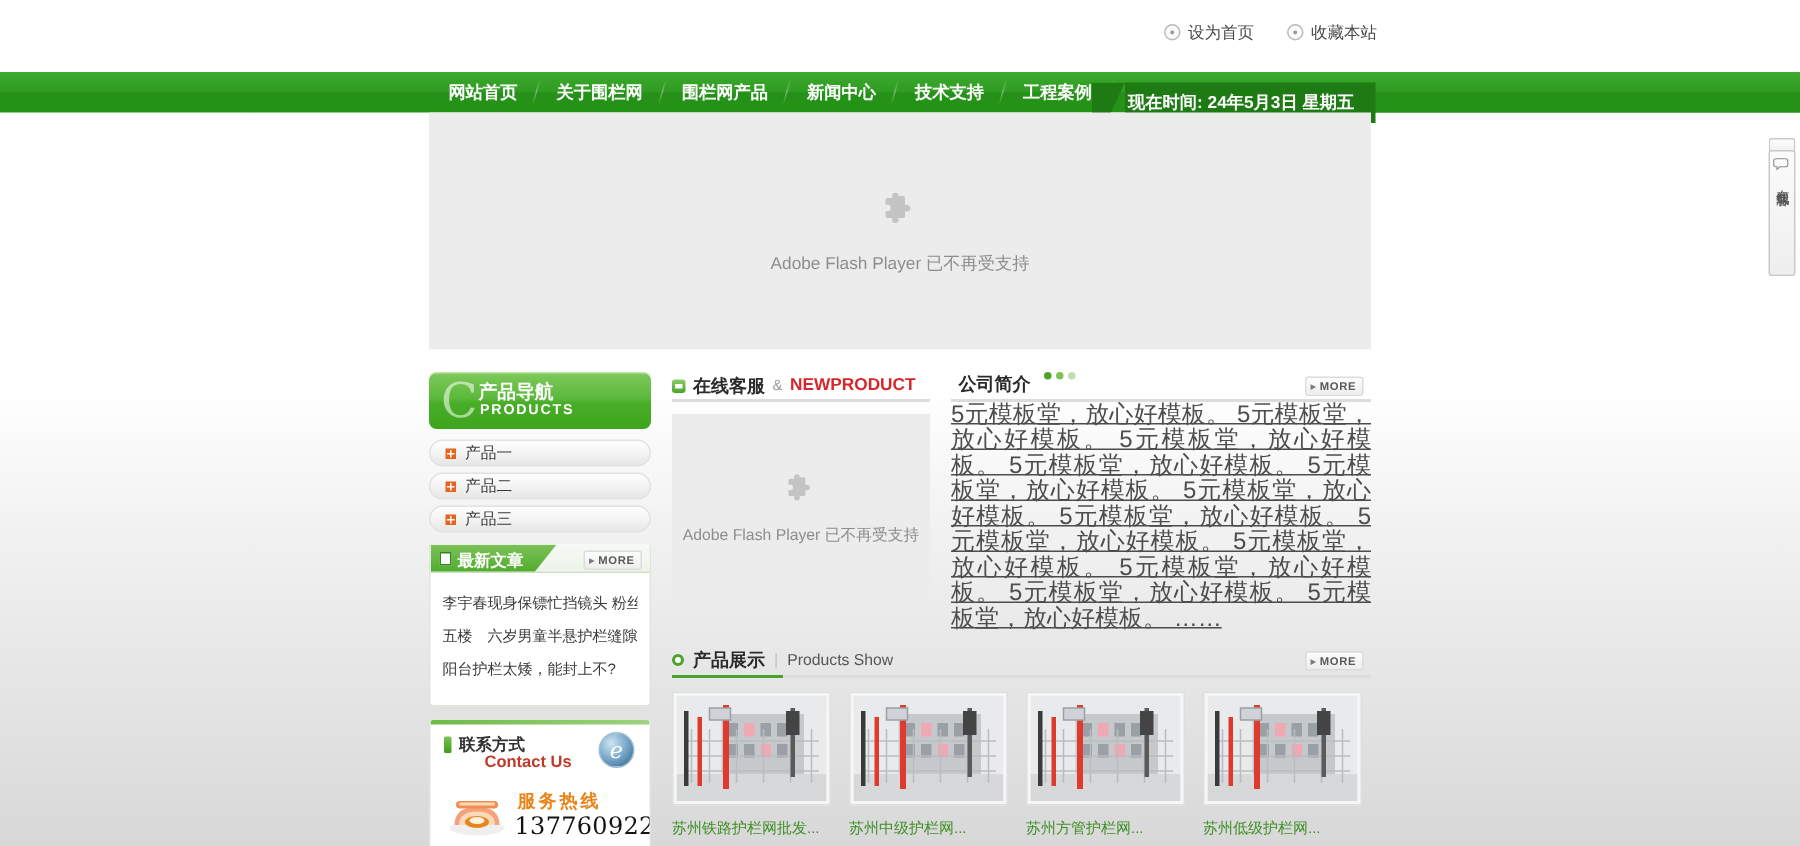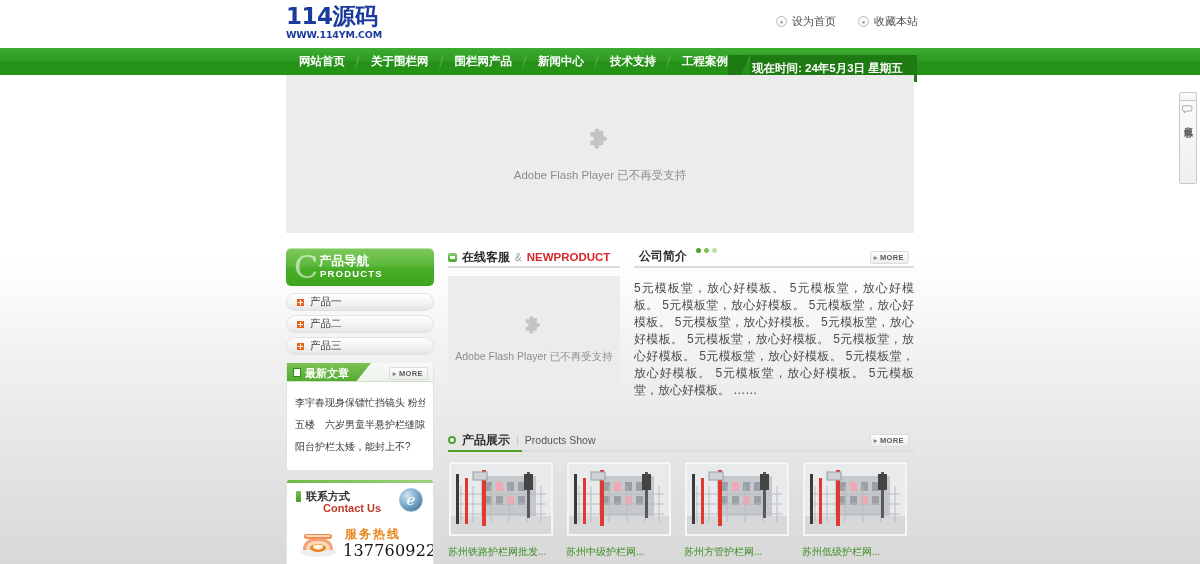--- a/index.html
+++ b/index.html
@@ -244,22 +244,23 @@
   .newprod-flash .flash-ico { width: 26px; height: 26px; }
   .newprod-flash .flash-txt { font-size: 10.5px; margin-top: 10px; }
 
   
   .col-right { position: absolute; left: 348px; top: 0; width: 280px; }
   .sec-head-right { height: 20px; border-bottom: 2px solid #dcdcdc; position: relative;
     display: flex; align-items: flex-start; gap: 5px; }
   .dots { display: flex; gap: 3px; margin-left: 4px; align-items: center; }
   .dot { width: 5px; height: 5px; border-radius: 50%; }
   .intro-text {
-    margin-top: 12px; font-size: 12px; color: #4d4d4d; line-height: 17px;
+    margin-top: 0; font-size: 16px; color: #4d4d4d; line-height: 17px;
     text-align: justify;
+    text-decoration: underline;
   }
 
   
   .products-show { position: absolute; left: 162px; top: 182px; width: 466px; }
   .ps-head {
     height: 22px; position: relative; display: flex; align-items: center; gap: 6px;
     border-bottom: 2px solid #dcdcdc;
   }
   .ps-circ {
     width: 8px; height: 8px; border-radius: 50%;
@@ -302,24 +303,20 @@
     background: linear-gradient(to bottom, #fdfdfd, #f0f0f0);
     border: 1px solid #c9c9c9; border-bottom: none; border-radius: 2px 2px 0 0;
   }
 </style>
 </head>
 <body>
 
 <div class="page">
 
   <div class="header">
-    <div class="logo">
-      <div class="logo-main">114源码</div>
-      <div class="logo-sub">WWW.114YM.COM</div>
-    </div>
     <div class="head-links">
       <div class="hl">
         <span class="hl-ico">●</span>
         <span class="hl-txt">设为首页</span>
       </div>
       <div class="hl">
         <span class="hl-ico">●</span>
         <span class="hl-txt">收藏本站</span>
       </div>
     </div>

